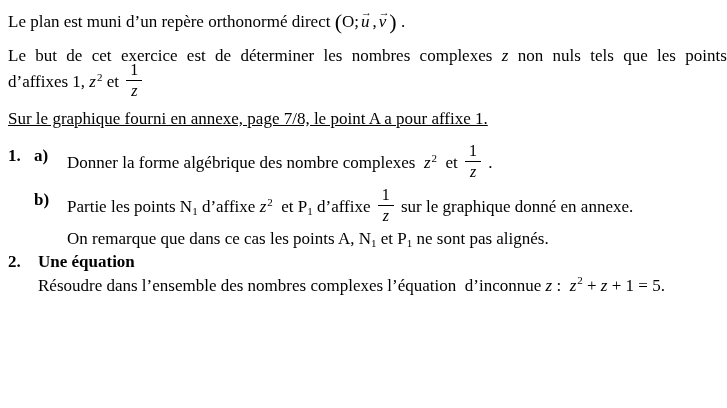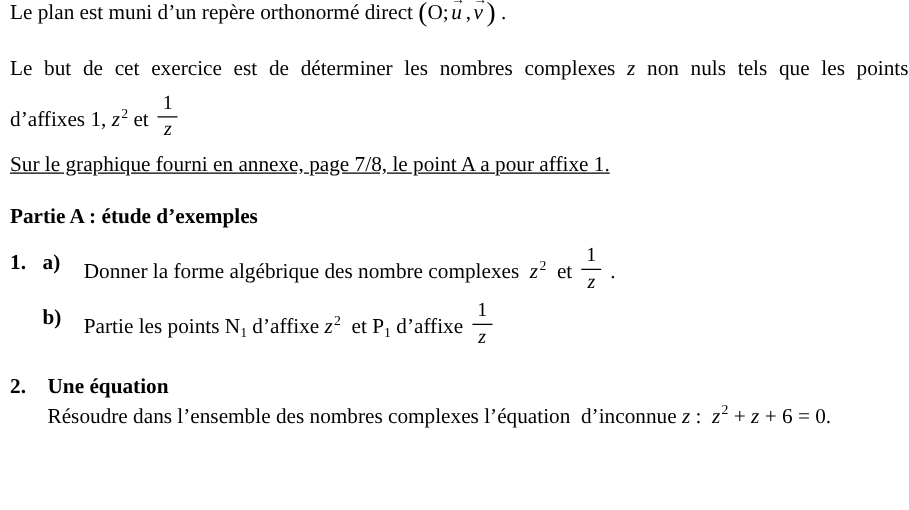--- a/index.html
+++ b/index.html
@@ -4,35 +4,36 @@
 <style>
   html, body { margin: 0; padding: 0; background: #ffffff; }
   .page {
     width: 727px;
     height: 408px;
     box-sizing: border-box;
     background: #ffffff;
     color: #000000;
     font-family: "Liberation Serif", "DejaVu Serif", serif;
     font-size: 17px;
+    padding-top: 12px;
     overflow: hidden;
     position: relative;
   }
   .line {
     position: relative;
     white-space: nowrap;
     line-height: 19px;
-    margin-top: 26px;
+    margin-top: 15px;
   }
   .line:first-child { margin-top: 0; }
 
   
   .l-para, .l-para-justified, .l-para-frac, .l-heading { margin-left: 8px; }
   .l-para-justified { word-spacing: 0.30em; }
-  .l-para-frac { margin-top: 14px; }
+  .l-para-frac { margin-top: 0; }
   .l-para-frac + .l-para { margin-top: 7px; text-decoration: underline; }
   .l-heading { font-weight: bold; margin-top: 22px; }
   .l-item-num { font-weight: bold; padding-left: 38px; margin-top: 18px; }
   .l-item-num .marker { position: absolute; left: 8px; }
   .l-item-alpha-frac { padding-left: 67px; margin-top: 3px; }
   .l-item-alpha-frac .marker { position: absolute; left: 34px; font-weight: bold; }
   .l-item-alpha-frac + .l-item-alpha-frac { margin-top: 7px; }
   .l-cont-alpha { margin-left: 67px; margin-top: 2px; }
   .l-cont-alpha + .l-item-num { margin-top: 4px; }
   .l-cont-num { margin-left: 38px; margin-top: 5px; }
@@ -66,20 +67,20 @@
 </style>
 </head>
 <body>
 
 <div class="page" style="background: rgb(255, 255, 255); color: rgb(0, 0, 0);">
   <div id="doc-body">
       <div class="line l-para"><span>Le plan est muni d’un repère orthonormé direct </span><span class="bigp">(</span><span>O;</span><span class="vec"><span class="arr">→</span><span class="vl">u</span></span><span>,</span><span class="vec"><span class="arr">→</span><span class="vl">v</span></span><span class="bigp">)</span><span> .</span></div>
       <div class="line l-para-justified"><span>Le but de cet exercice est de déterminer les nombres complexes </span><span class="it">z</span><span> non nuls tels que les points</span></div>
       <div class="line l-para-frac"><span>d’affixes 1,&nbsp;</span><span class="it">z</span><sup>2</sup><span>&nbsp;et </span><span class="frac"><span class="num">1</span><span class="den it">z</span></span></div>
       <div class="line l-para"><span>Sur le graphique fourni en annexe, page 7/8, le point A a pour affixe 1.</span></div>
-      <div class="line l-heading"><span>Partie A : étude d’exemples</span></div>
       <div class="line l-item-num"><span class="marker">1.</span></div>
       <div class="line l-item-alpha-frac"><span class="marker">a)</span><span>Donner la forme algébrique des nombre complexes&nbsp; </span><span class="it">z</span><sup>2</sup><span>&nbsp; et </span><span class="frac"><span class="num">1</span><span class="den it">z</span></span><span> .</span></div>
-      <div class="line l-item-alpha-frac"><span class="marker">b)</span><span>Partie les points N</span><sub>1</sub><span> d’affixe&nbsp;</span><span class="it">z</span><sup>2</sup><span>&nbsp; et P</span><sub>1</sub><span> d’affixe </span><span class="frac"><span class="num">1</span><span class="den it">z</span></span></div>
+      <div class="line l-item-alpha-frac"><span class="marker">b)</span><span>Partie les points N</span><sub>1</sub><span> d’affixe&nbsp;</span><span class="it">z</span><sup>2</sup><span>&nbsp; et P</span><sub>1</sub><span> d’affixe </span><span class="frac"><span class="num">1</span><span class="den it">z</span></span><span> sur le graphique donné en annexe.</span></div>
+      <div class="line l-cont-alpha"><span>On remarque que dans ce cas les points A,&nbsp;N</span><sub>1</sub><span> et P</span><sub>1</sub><span> ne sont pas alignés.</span></div>
       <div class="line l-item-num"><span class="marker">2.</span><span>Une équation</span></div>
-      <div class="line l-cont-num"><span>Résoudre dans l’ensemble des nombres complexes l’équation&nbsp; d’inconnue </span><span class="it">z</span><span> :&nbsp; </span><span class="it">z</span><sup>2</sup><span> + </span><span class="it">z</span><span> + 6 = 0.</span></div>
+      <div class="line l-cont-num"><span>Résoudre dans l’ensemble des nombres complexes l’équation&nbsp; d’inconnue </span><span class="it">z</span><span> :&nbsp; </span><span class="it">z</span><sup>2</sup><span> + </span><span class="it">z</span><span> + 1 = 5.</span></div>
     </div>
 </div>
 
 </body></html>

